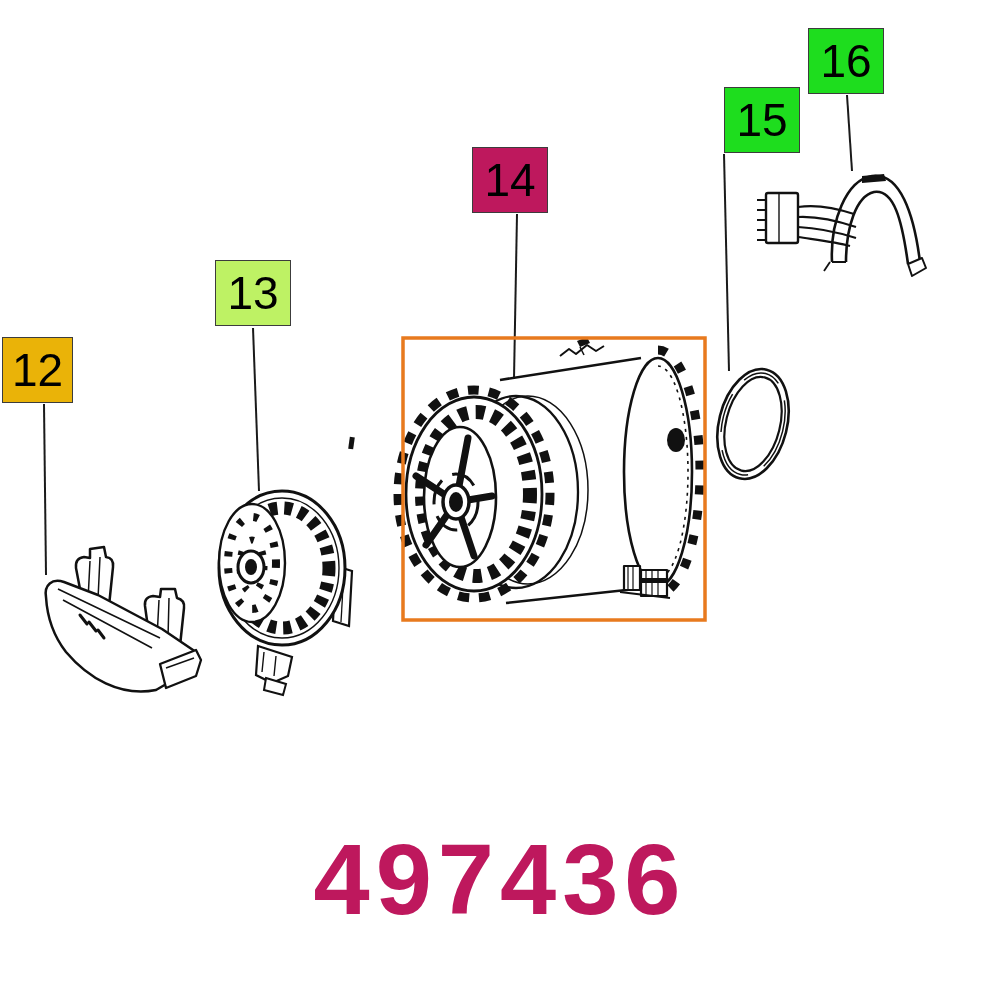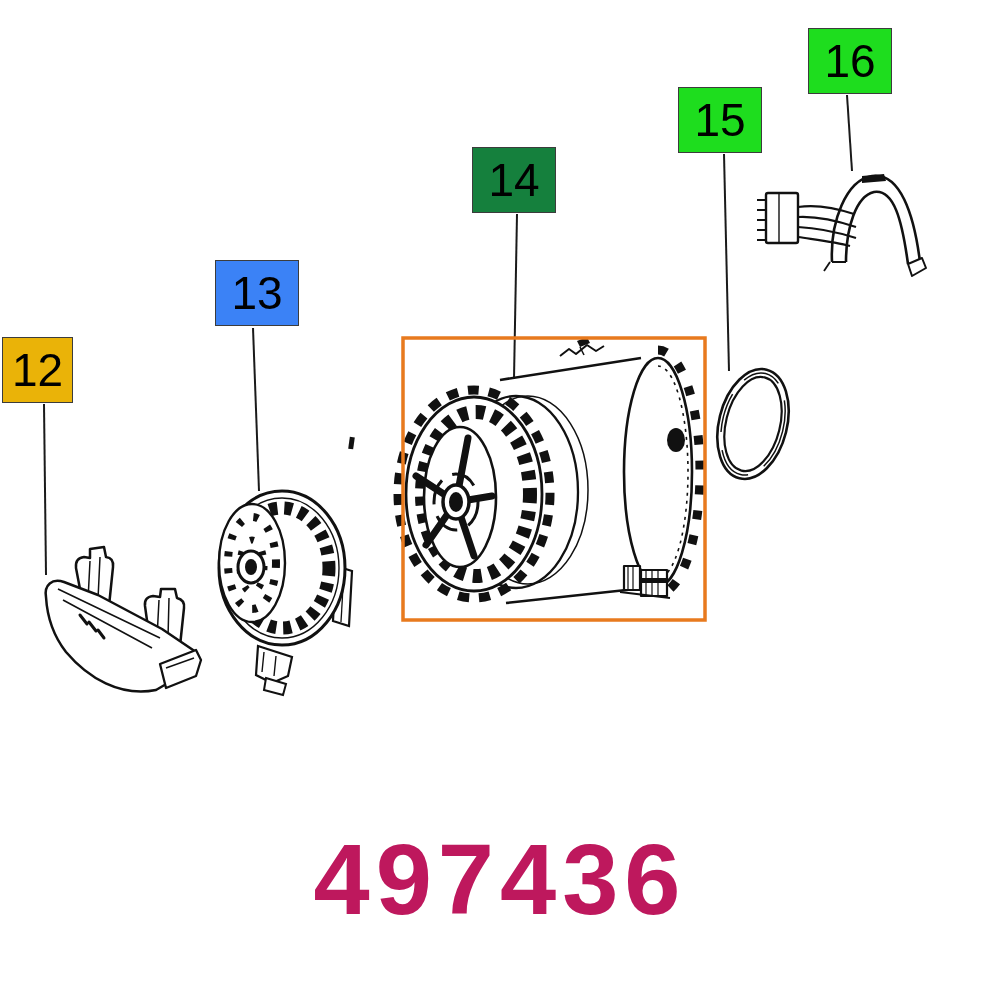--- a/index.html
+++ b/index.html
@@ -1,25 +1,25 @@
 <!DOCTYPE html>
 <html><head>
 <meta charset="utf-8">
 <style>
   html,body{margin:0;padding:0;background:#fff;}
   #canvas{position:relative;width:1000px;height:1000px;background:#ffffff;overflow:hidden;
           font-family:"Liberation Sans", sans-serif;}
   #art{position:absolute;left:0;top:0;width:1000px;height:1000px;}
-  .callout{position:absolute;width:84px;height:66px;display:flex;align-items:center;justify-content:center;
+  .callout{position:absolute;width:76px;height:66px;display:flex;align-items:center;justify-content:center;
            font-size:46px;line-height:1;color:#000;border:1px solid #3c3c3c;box-sizing:border-box;
            cursor:pointer;user-select:none;}
   #c12{left:2px;top:337px;width:71px;height:66px;}
   #c13{left:215px;top:260px;}
   #c14{left:472px;top:147px;}
-  #c15{left:678px;top:87px;}
+  #c15{left:724px;top:87px;}
   #c16{left:808px;top:28px;}
   .part-number{position:absolute;left:0;right:0;top:822px;text-align:center;
                font-size:101px;font-weight:700;letter-spacing:6px;color:#be185d;}
 </style>
 </head>
 <body>
 
 <div id="canvas">
 
   <svg id="art" viewBox="0 0 1000 1000">
@@ -117,20 +117,20 @@
       <path d="M832 262 L846 262 M908 264 L920 262" stroke-width="2.2"></path>
       <path d="M862 176 L884 174 L886 181 L862 183 Z" fill="#111" stroke="none"></path>
       <path d="M908 264 L922 258 L926 268 L912 276 Z" fill="#fff" stroke-width="2"></path>
       <path d="M830 262 l-6 9" stroke-width="1.8"></path>
     </g>
 
     <rect x="403" y="338" width="302" height="282" fill="none" stroke-width="3.5" stroke="#e87a1e"></rect>
   </svg>
 
   <div class="callout" id="c12" style="background: #eab308;">12</div>
-  <div class="callout" id="c13" style="background: #3b82f6;">13</div>
-  <div class="callout" id="c14" style="background: #15803d;">14</div>
+  <div class="callout" id="c13" style="background: #bef264;">13</div>
+  <div class="callout" id="c14" style="background: #be185d;">14</div>
   <div class="callout" id="c15" style="background: rgb(30, 221, 30);">15</div>
   <div class="callout" id="c16" style="background: rgb(30, 221, 30);">16</div>
 
   <div class="part-number">497436</div>
 
 </div>
 
 </body></html>

